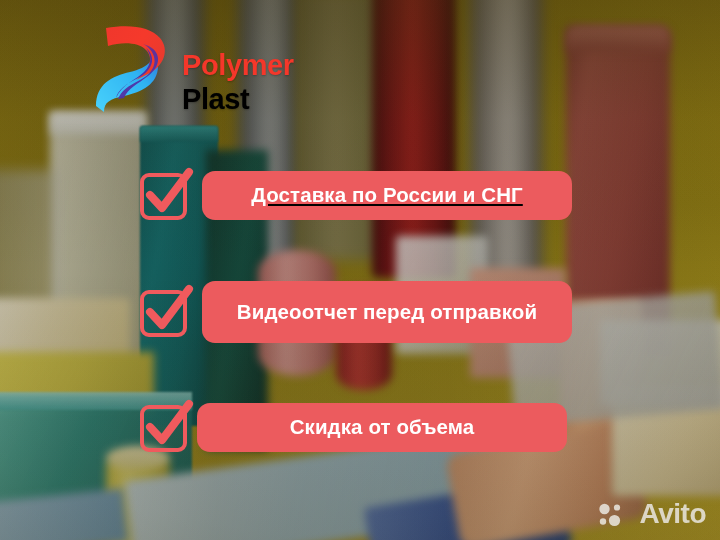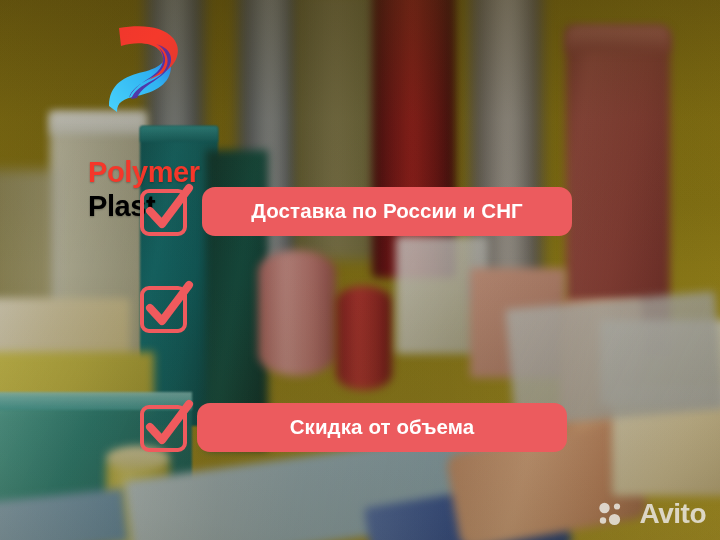--- a/index.html
+++ b/index.html
@@ -65,21 +65,20 @@
   }
 
   
   .brand {
     position: absolute;
     left: 88px;
     top: 14px;
     display: flex;
     align-items: center;
     gap: 8px;
-    flex-direction: column;
   }
   .brand-mark {
     width: 86px;
     height: 104px;
     flex: 0 0 auto;
   }
   .brand-words {
     display: flex;
     flex-direction: column;
     line-height: 1.0;
@@ -107,21 +106,21 @@
     left: 139px;
     top: 168px;
     width: 520px;
   }
   .feature-row {
     position: absolute;
     display: flex;
     align-items: center;
     gap: 13px;
   }
-  .feature-row.r0 { top: 16px; }
+  .feature-row.r0 { top: 0px; text-decoration: underline; }
   .feature-row.r1 { top: 113px; }
   .feature-row.r2 { top: 232px; gap: 8px; }
 
   .check-box {
     width: 50px;
     height: 54px;
     flex: 0 0 auto;
     position: relative;
   }
   .check-box svg { display:block; overflow: visible; }
@@ -145,21 +144,21 @@
   .badge.b0 { width: 370px; height: 49px; }
   .badge.b1 { width: 370px; height: 62px; }
   .badge.b2 { width: 370px; height: 49px; }
 
   
   .watermark {
     position: absolute;
     right: 14px;
     bottom: 12px;
     display: flex;
-    align-items: center;
+    align-items: flex-end;
     gap: 17px;
     opacity: 0.88;
   }
   .wm-dots { width: 26px; height: 26px; flex: 0 0 auto; }
   .wm-text {
     font-size: 28px;
     font-weight: bold;
     color: #e8e4dc;
     letter-spacing: -0.5px;
     line-height: 1;
@@ -296,20 +295,23 @@
       </div>
     </div>
 
     <div class="feature-row r1">
       <div class="check-box">
         <svg viewBox="0 0 50 54" width="50" height="54" aria-hidden="true">
           <rect x="3" y="7" width="43" height="43" rx="7" ry="7" fill="none" stroke="#f05a5d" stroke-width="4"></rect>
           <path d="M11 27 L23 40 L50 4" fill="none" stroke="#f05a5d" stroke-width="8" stroke-linecap="round" stroke-linejoin="round"></path>
         </svg>
       </div>
+      <div class="badge b1">
+        <span>Видеоотчет перед отправкой</span>
+      </div>
     </div>
 
     <div class="feature-row r2">
       <div class="check-box">
         <svg viewBox="0 0 50 54" width="50" height="54" aria-hidden="true">
           <rect x="3" y="7" width="43" height="43" rx="7" ry="7" fill="none" stroke="#f05a5d" stroke-width="4"></rect>
           <path d="M11 27 L23 40 L50 4" fill="none" stroke="#f05a5d" stroke-width="8" stroke-linecap="round" stroke-linejoin="round"></path>
         </svg>
       </div>
       <div class="badge b2">

